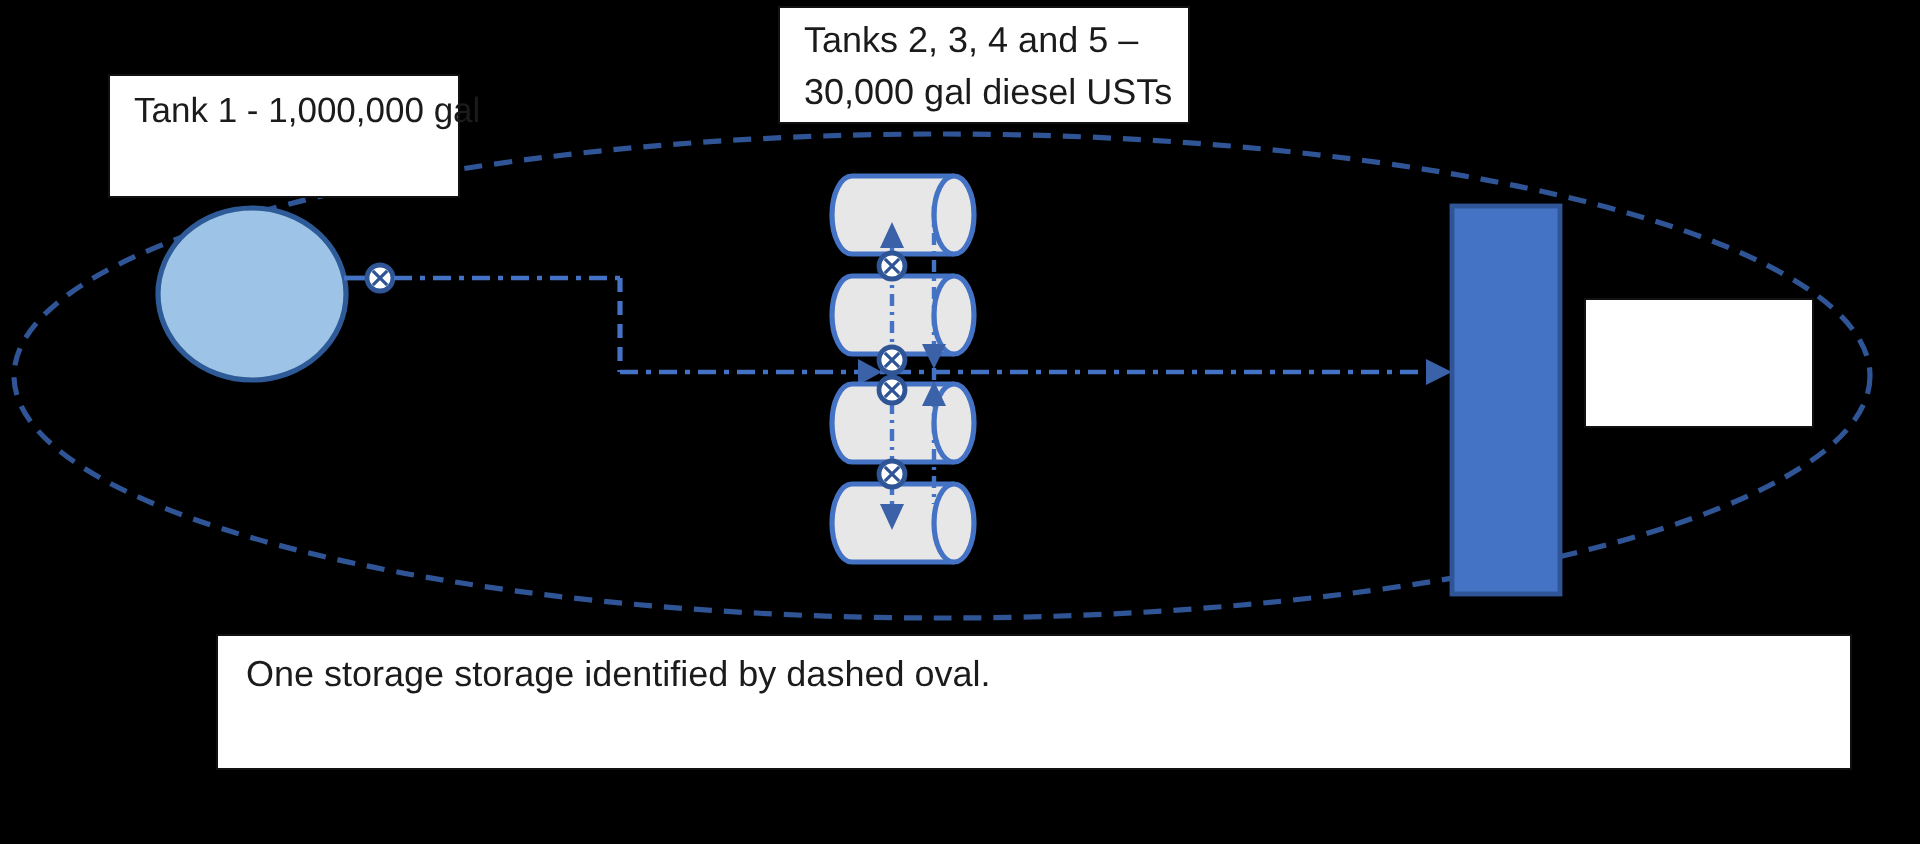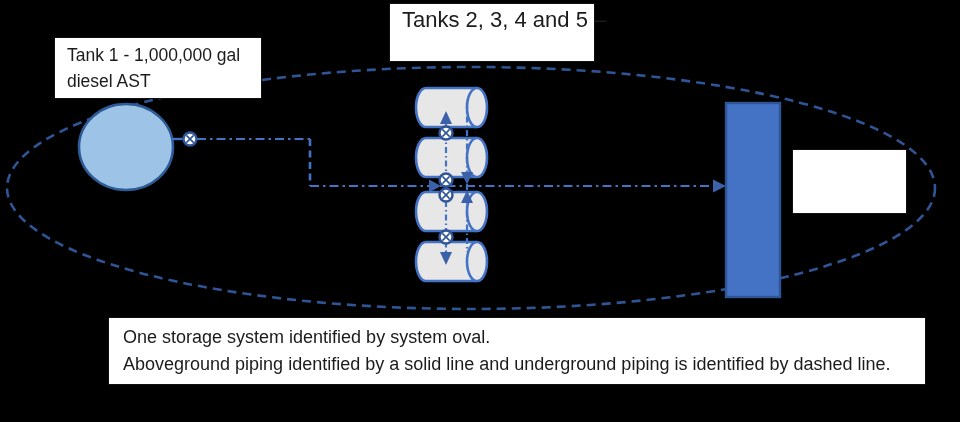--- a/index.html
+++ b/index.html
@@ -13,22 +13,22 @@
   .stage svg{position:absolute;left:0;top:0;}
   .label-box{
     position:absolute;
     background:#ffffff;
     border:1px solid #111111;
     color:#1b1b1b;
     box-sizing:border-box;
     z-index:5;
   }
   .label-box .ln{white-space:nowrap;}
-  .tank1-label{left:54px;top:37px;width:208px;height:62px;padding:4px 12px;font-size:17.5px;line-height:26px;}
-  .usts-label{left:389px;top:3px;width:206px;height:59px;padding:3px 12px;font-size:22px;line-height:26px;}
+  .tank1-label{left:54px;top:37px;width:176px;height:62px;padding:4px 12px;font-size:17.5px;line-height:26px;}
+  .usts-label{left:389px;top:3px;width:206px;height:59px;padding:3px 12px;font-size:18px;line-height:26px;}
   .dispensers-label{left:792px;top:149px;width:115px;height:65px;padding:6px 13px;font-size:17.5px;line-height:26px;}
   .note-box{left:108px;top:317px;width:818px;height:68px;padding:6px 14px;font-size:18px;line-height:27px;}
 </style>
 </head>
 <body>
 
 <div class="stage">
 
   <svg width="960" height="422" viewBox="0 0 960 422">
     <defs>
@@ -71,28 +71,27 @@
 
     <line x1="467" y1="103" x2="467" y2="252" stroke="#4472C4" stroke-width="2.2" stroke-dasharray="6 3 1.5 3"></line>
     <polygon points="461,172 473,172 467,184.5" fill="#3B62A9"></polygon>
     <polygon points="461,203 473,203 467,190.5" fill="#3B62A9"></polygon>
 
     <rect x="726" y="103" width="54" height="194" fill="#4472C4" stroke="#2F5597" stroke-width="2.4"></rect>
   </svg>
 
   <div class="label-box tank1-label">
     <div class="ln">Tank 1 - 1,000,000 gal</div>
-    <div class="ln">diesel AST</div>
   </div>
 
   <div class="label-box usts-label">
     <div class="ln">Tanks 2, 3, 4 and 5 –</div>
+    <div class="ln">30,000 gal diesel USTs</div>
   </div>
 
   <div class="label-box dispensers-label">
   </div>
 
   <div class="label-box note-box">
-    <div class="ln">One storage system identified by system oval.</div>
-    <div class="ln">Aboveground piping identified by a solid line and underground piping is identified by dashed line.</div>
+    <div class="ln">One storage storage identified by dashed oval.</div>
   </div>
 
 </div>
 
 </body></html>

